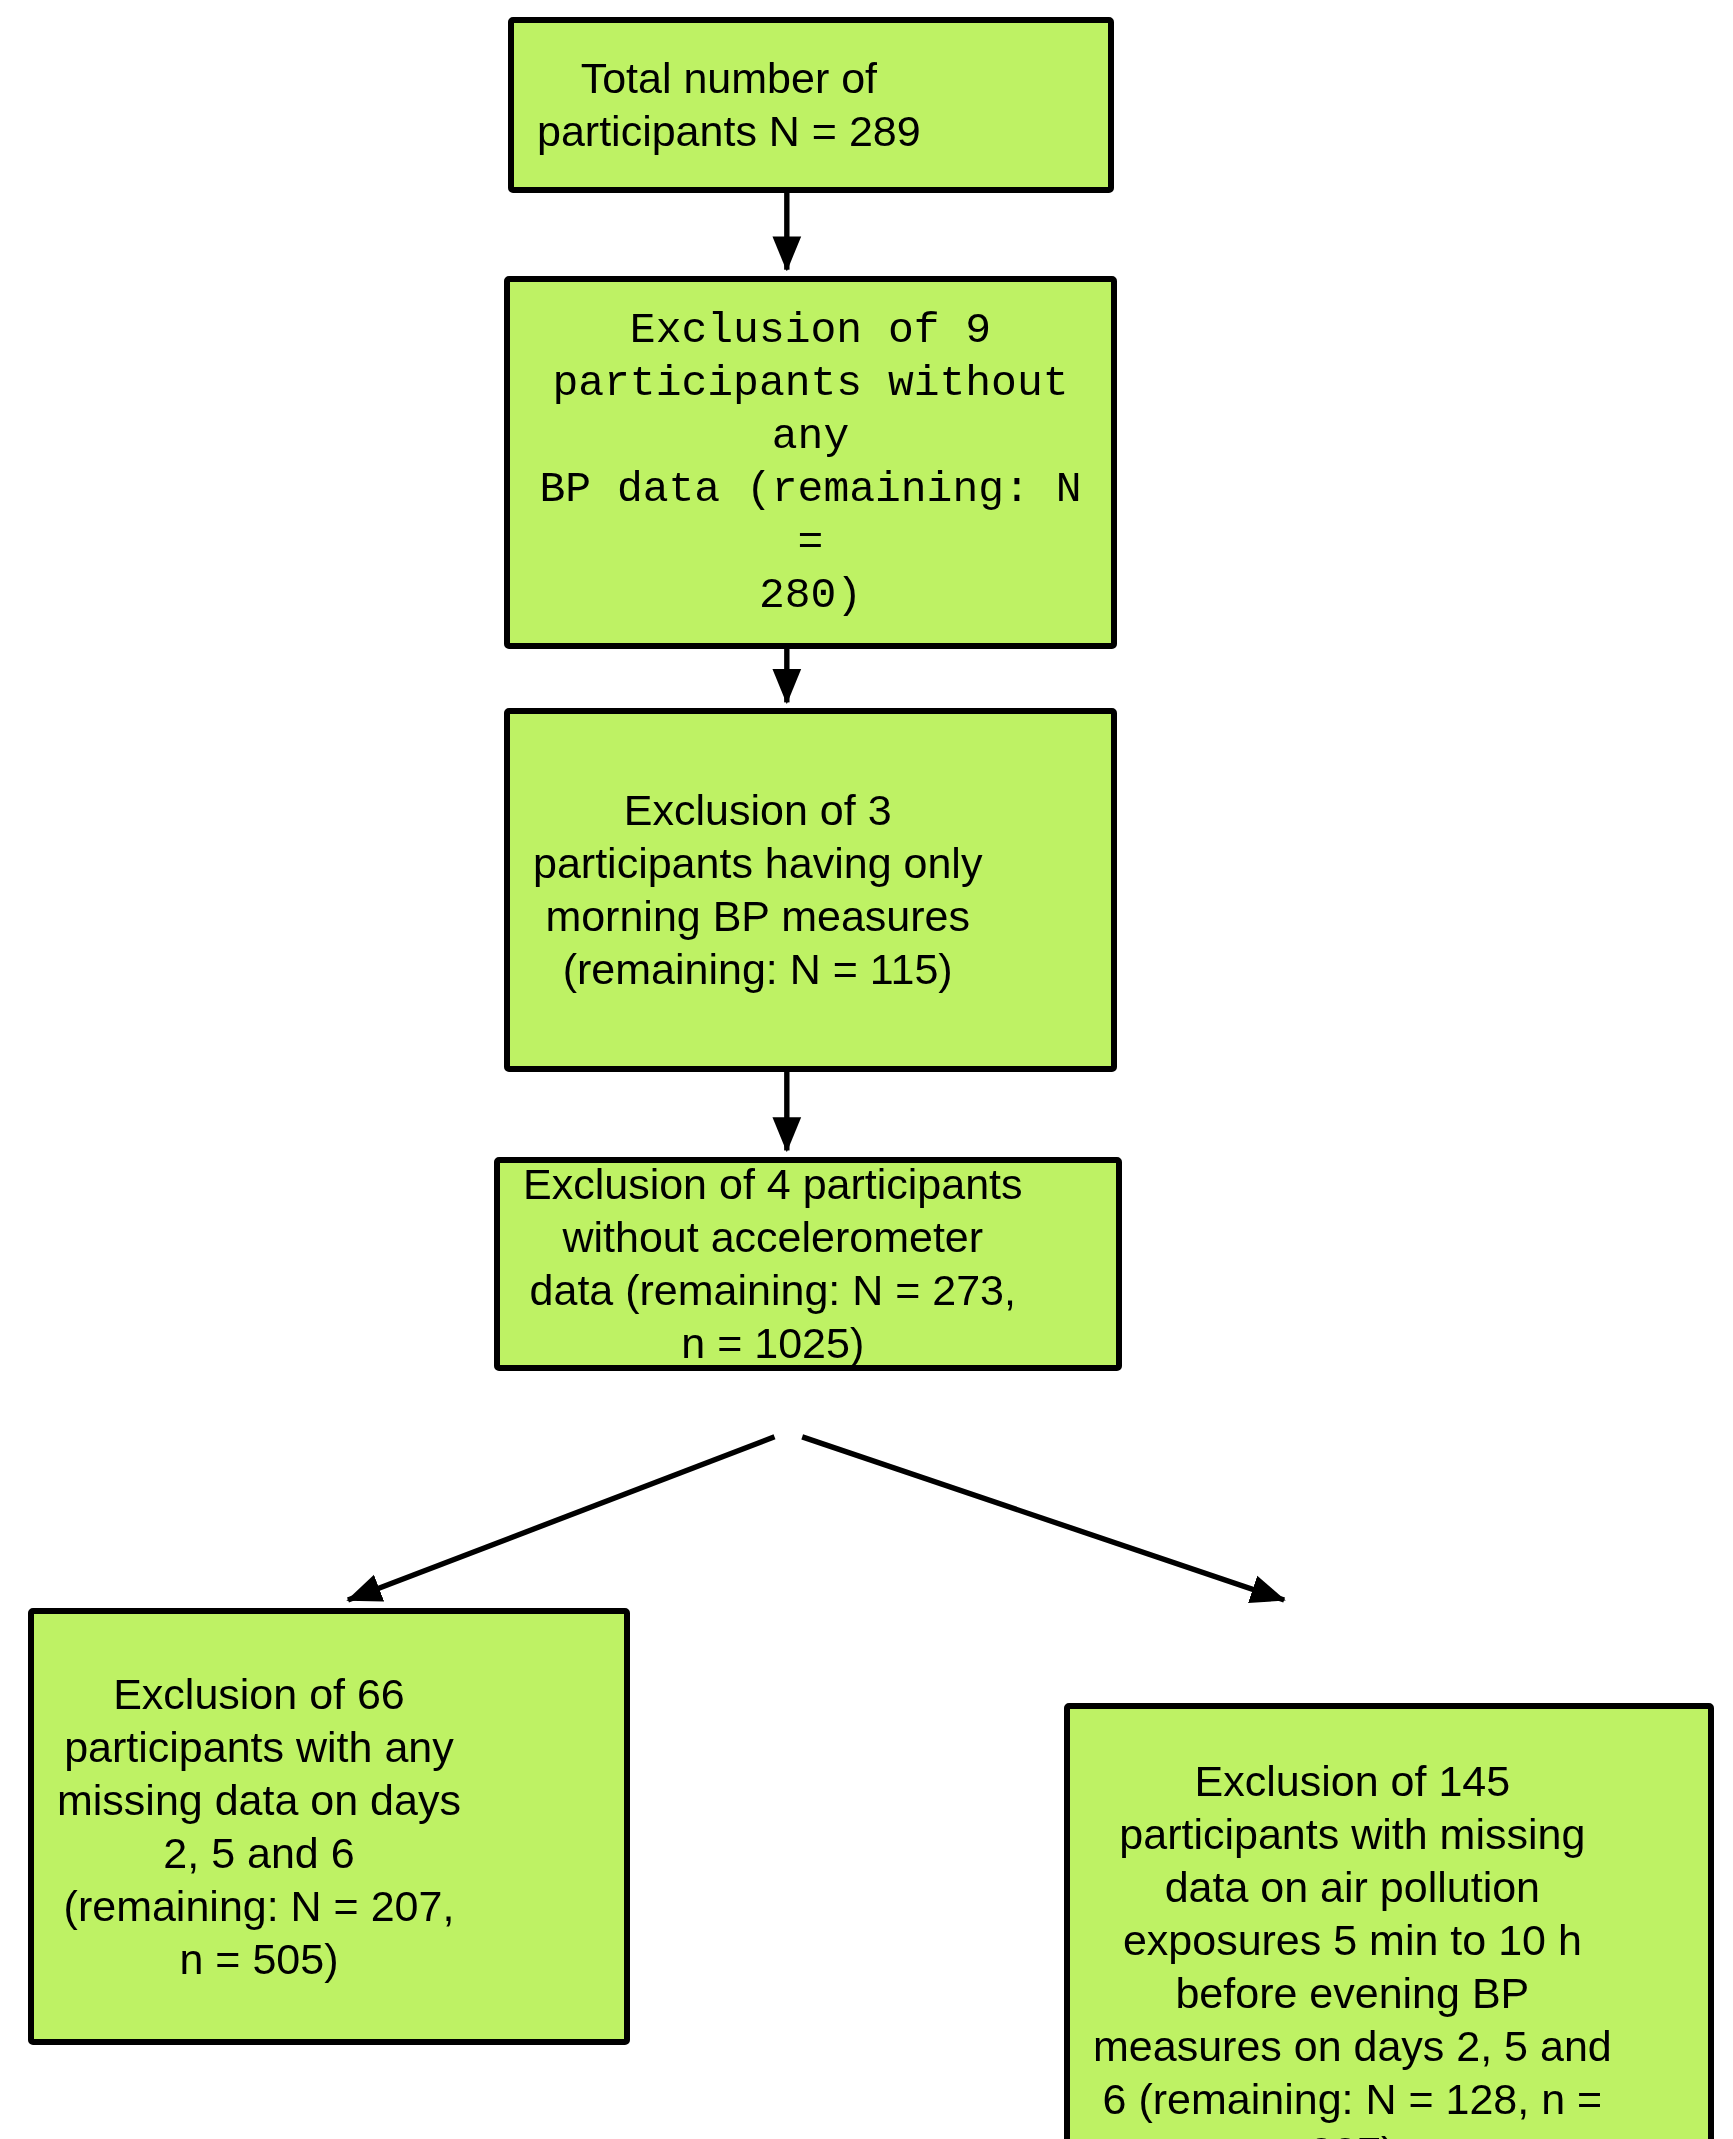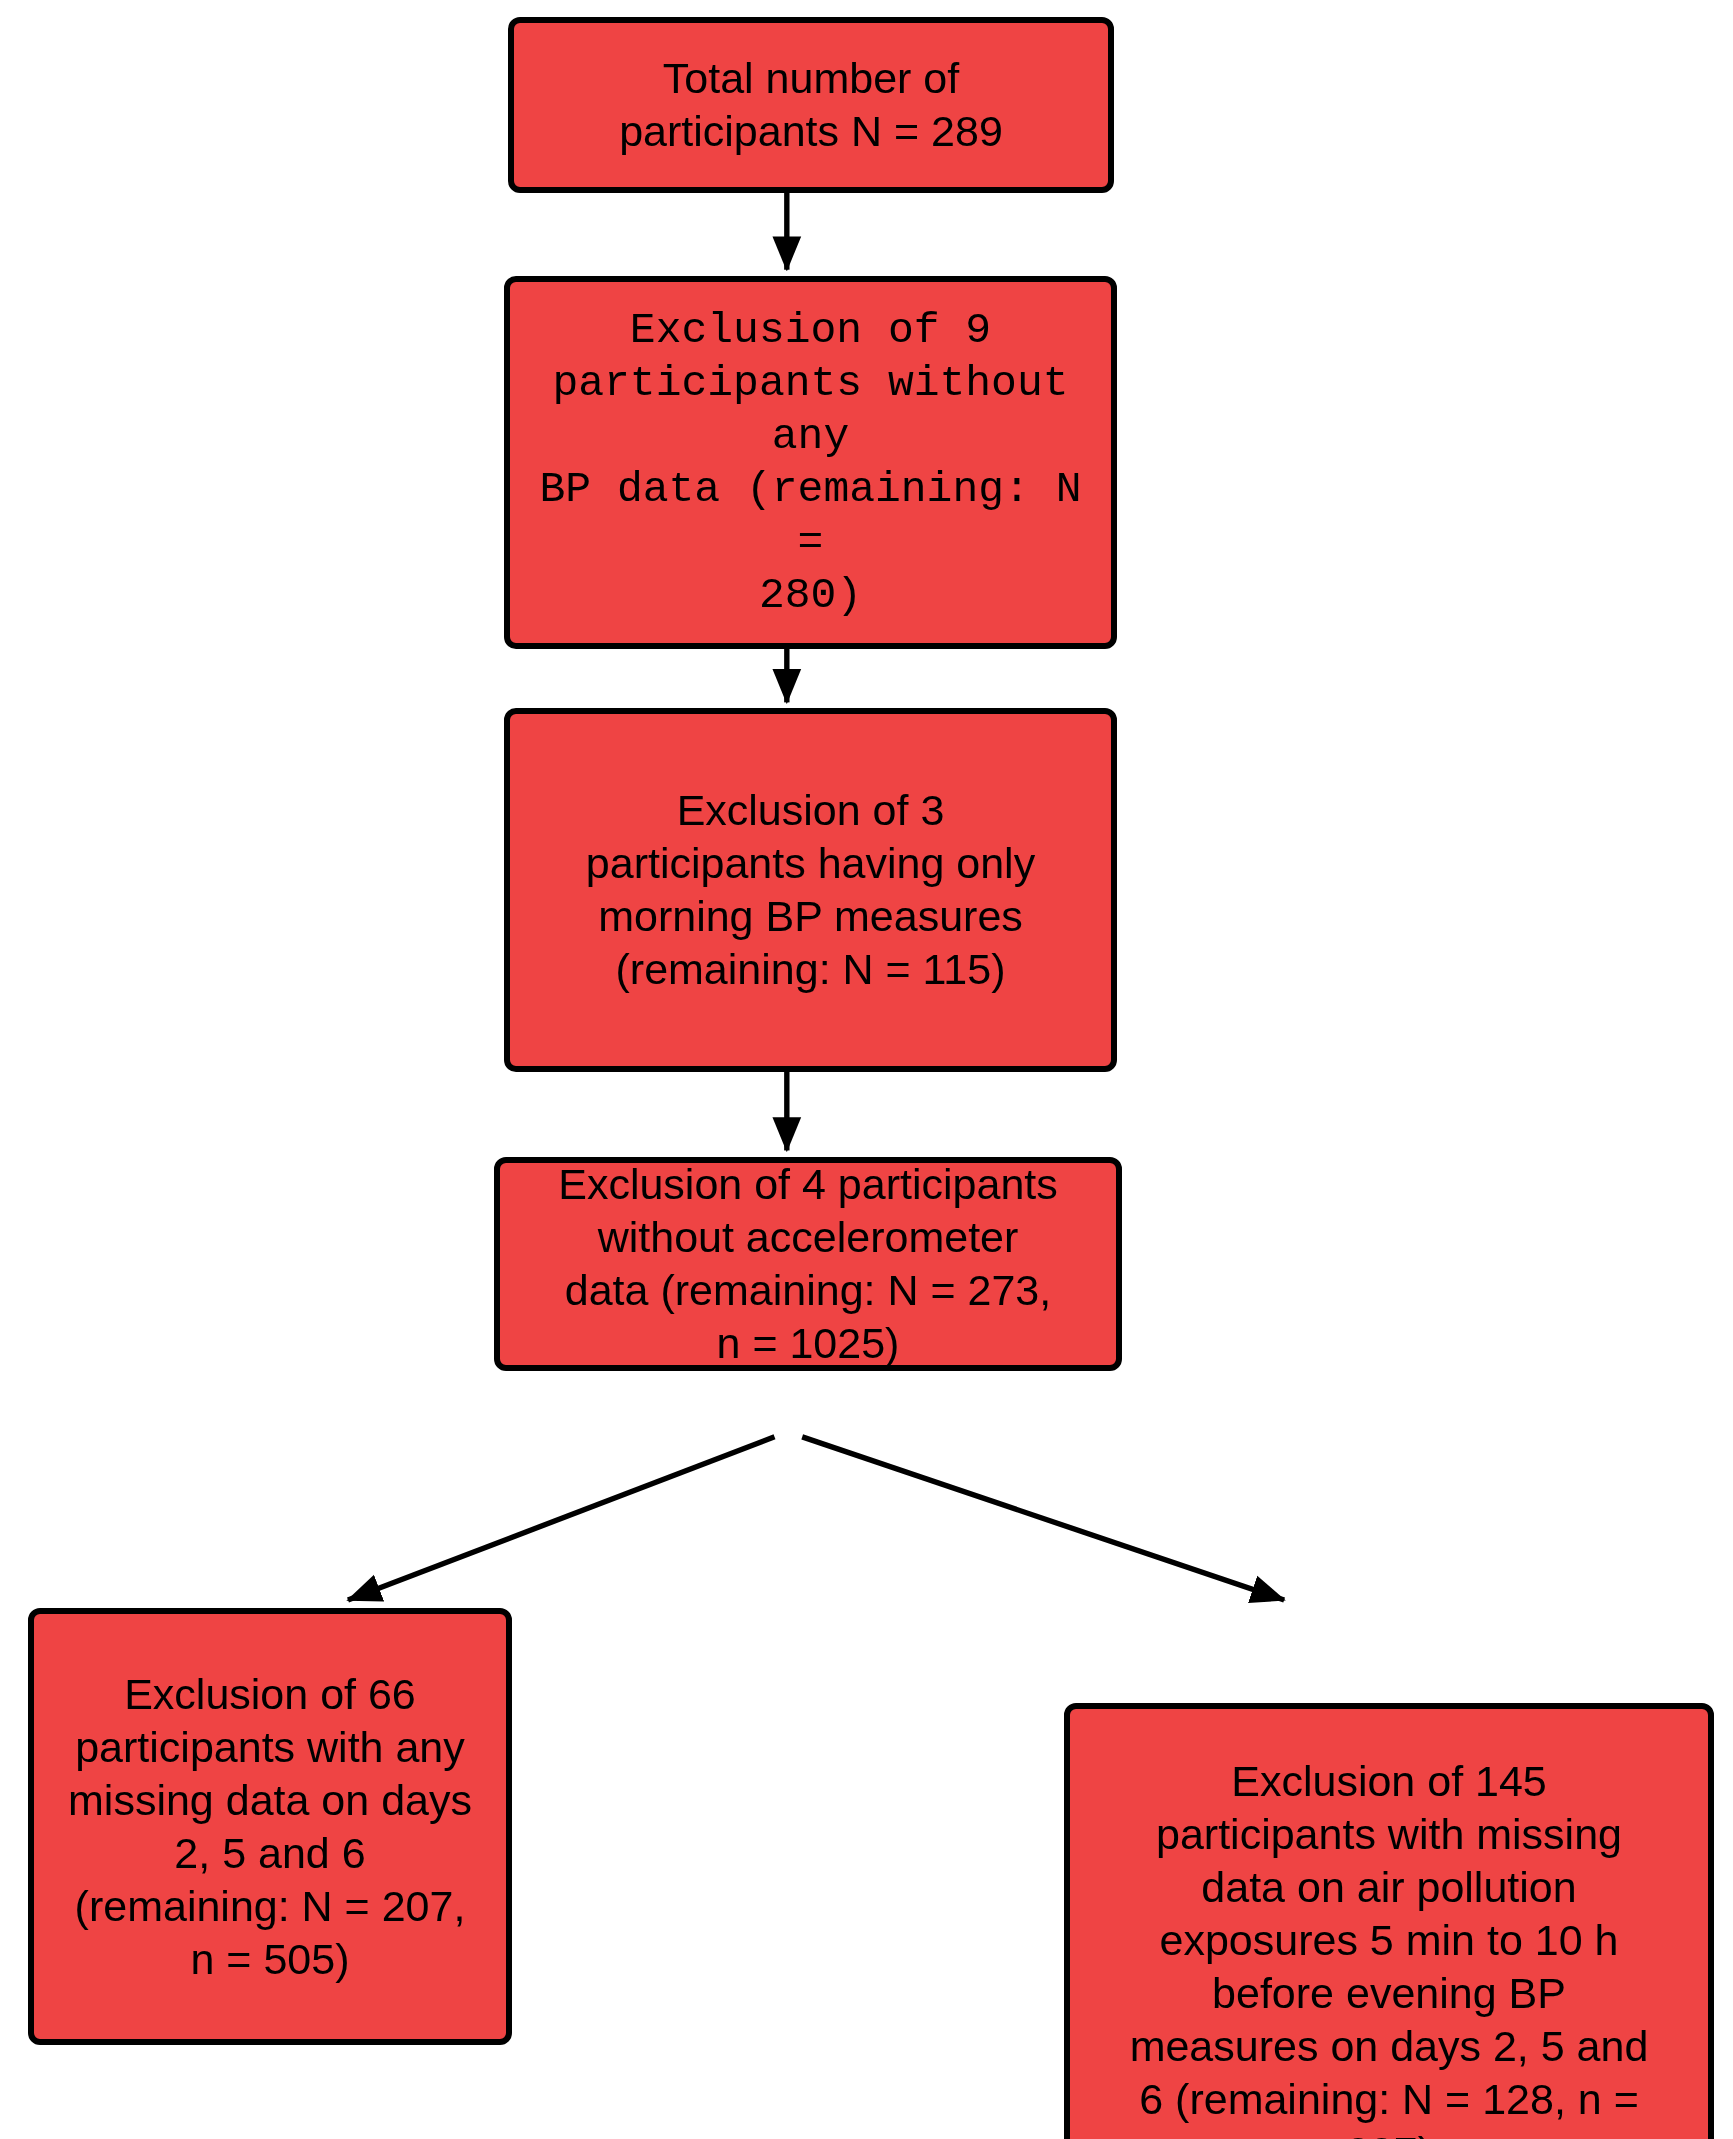--- a/index.html
+++ b/index.html
@@ -17,39 +17,38 @@
   .canvas {
     position: absolute;
     left: 0; top: 0;
     width: 1733px;
     height: 2140px;
   }
   .flow-node {
     position: absolute;
     box-sizing: border-box;
     border: 6.2px solid #000000;
-    border-radius: 12px;
-    background: #ef4444;
+    border-radius: 5px;
+    background: #bef264;
     display: flex;
     align-items: center;
-    justify-content: center;
   }
   .flow-node .node-text {
     font-size: 43px;
     line-height: 53px;
     text-align: center;
     white-space: pre-line;
     padding: 0 23px;
   }
   
   #node-total            { left: 508px;  top: 17px;   width: 606px; height: 176px; }
   #node-excl-bp          { left: 504px;  top: 276px;  width: 613px; height: 373px; font-family: Liberation Mono, monospace; }
   #node-excl-morning     { left: 504px;  top: 708px;  width: 613px; height: 364px; }
   #node-excl-accel       { left: 494px;  top: 1157px; width: 628px; height: 214px; }
-  #node-excl-missing     { left: 28px;   top: 1608px; width: 484px; height: 437px; }
+  #node-excl-missing     { left: 28px;   top: 1608px; width: 602px; height: 437px; }
   #node-excl-air         { left: 1064px; top: 1703px; width: 650px; height: 527px; }
   svg.connectors {
     position: absolute;
     left: 0; top: 0;
     pointer-events: none;
   }
 </style>
 </head>
 <body>
 

